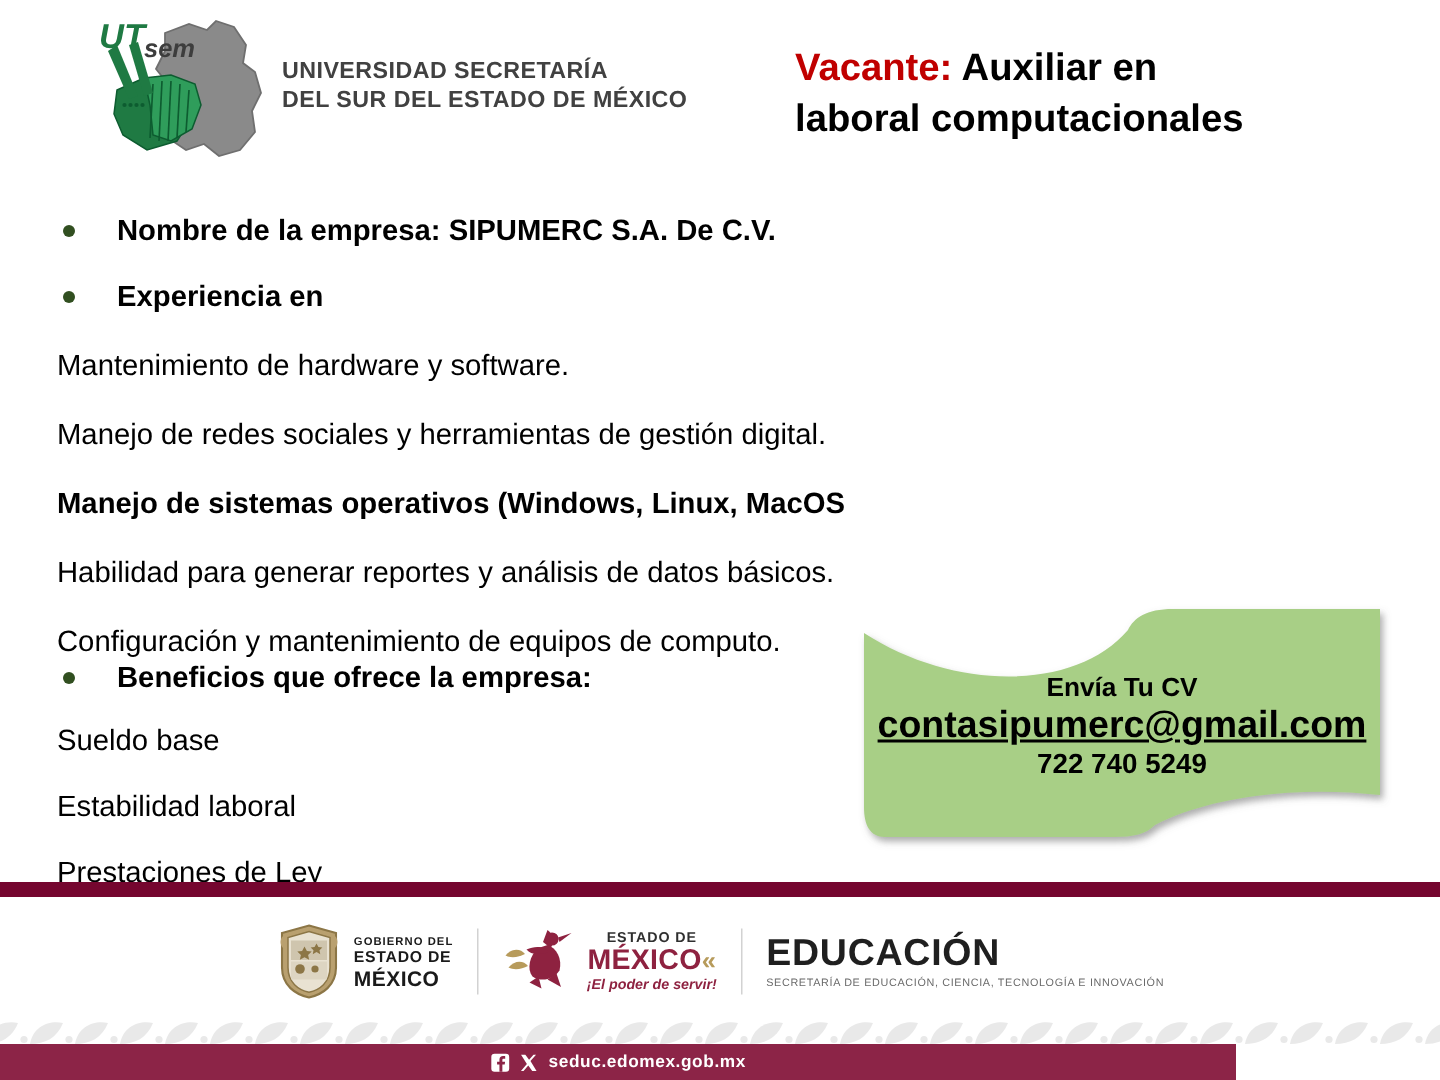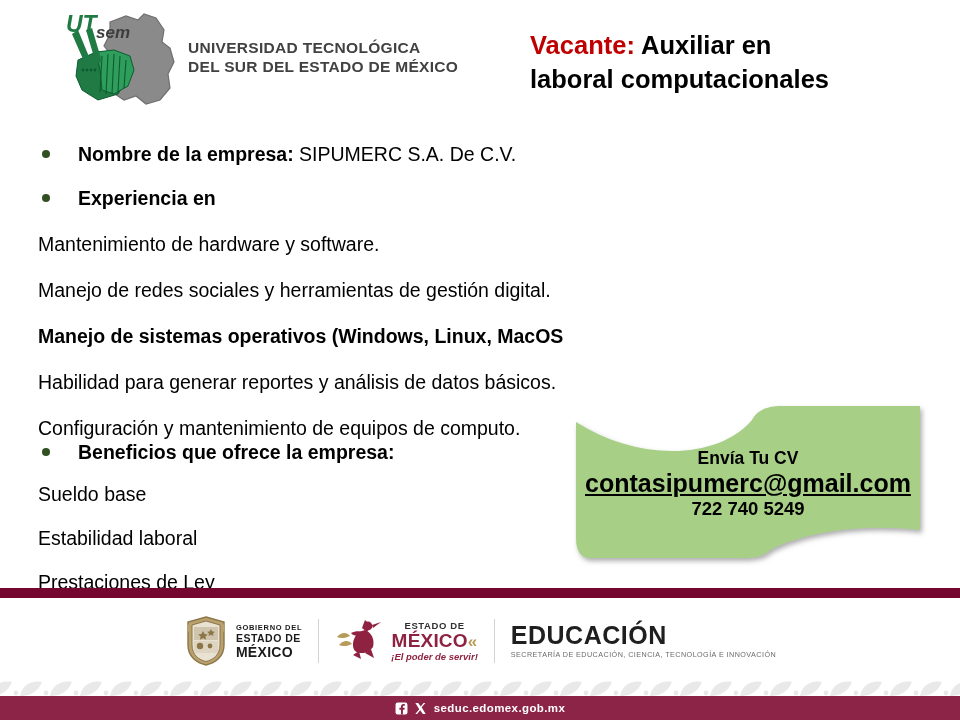--- a/index.html
+++ b/index.html
@@ -75,21 +75,21 @@
     left: 42px;
     top: 8px;
     width: 8px; height: 8px;
     border-radius: 50%;
     background: #314f20;
   }
   .line.plain {
     padding-left: 38px;
     font-weight: normal;
   }
-  .line .norm { font-weight: normal; }
+  .line .norm { font-weight: bold; }
 
   
   #callout {
     position: absolute;
     left: 568px; top: 398px;
     width: 360px; height: 172px;
   }
   #callout svg { display:block; }
   #callout-text {
     position: absolute;
@@ -154,21 +154,21 @@
 
   #pattern-band {
     position: absolute;
     left: 0; top: 680px;
     width: 960px; height: 16px;
     overflow: hidden;
   }
   #bottom-bar {
     position: absolute;
     left: 0; top: 696px;
-    width: 960px; height: 24px;
+    width: 824px; height: 24px;
     background: #8c2447;
     display: flex;
     align-items: center;
     justify-content: center;
   }
   #bottom-bar .site {
     color: #ffffff;
     font-size: 11.5px;
     font-weight: bold;
     letter-spacing: .4px;
@@ -209,21 +209,21 @@
 
         <path d="M26 22 L40 56 L34 58 L20 26 Z" fill="#1f7a43"></path>
         <path d="M40 20 L50 54 L44 56 L34 22 Z" fill="#1f7a43"></path>
 
         <text x="14" y="24" font-family="'Liberation Sans',sans-serif" font-size="23" font-weight="bold" font-style="italic" fill="#1f7a43">UT</text>
         <text x="44" y="30" font-family="'Liberation Sans',sans-serif" font-size="17" font-weight="bold" font-style="italic" fill="#3d3d3d">sem</text>
       </svg>
     </div>
 
     <div id="uni-name">
-      <span class="l1">UNIVERSIDAD TECNOLÓGICA</span>
+      <span class="l1">UNIVERSIDAD SECRETARÍA</span>
       <span class="l2">DEL SUR DEL ESTADO DE MÉXICO</span>
     </div>
 
     <div id="vacante-title">
       <span class="kw">Vacante:</span><span> Auxiliar en</span><br>
       <span>laboral computacionales</span>
     </div>
   </div>
 
   <div id="content">

